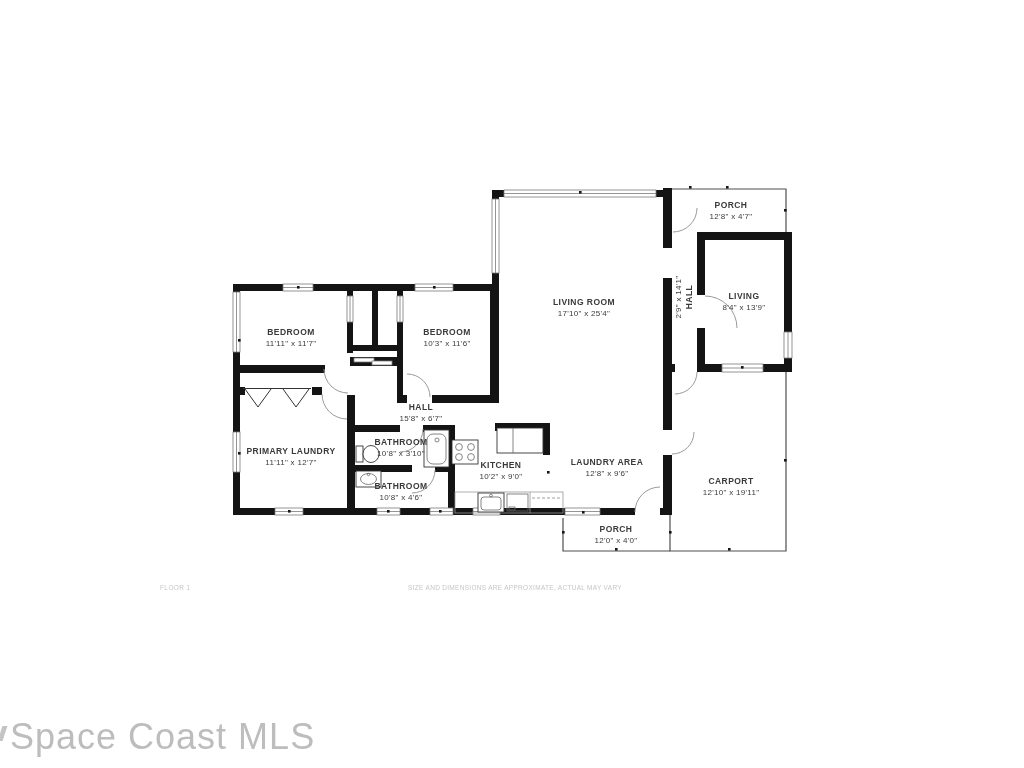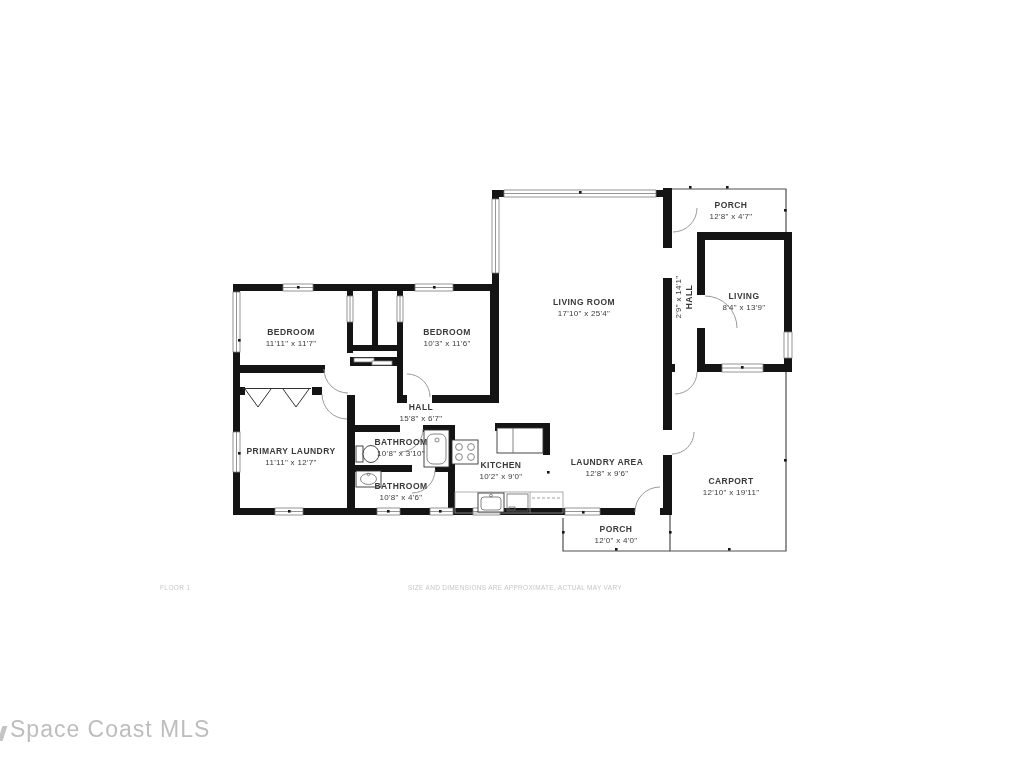--- a/index.html
+++ b/index.html
@@ -19,21 +19,21 @@
   .vv{fill:none;stroke:#333333;stroke-width:1;}
   .lbl{position:absolute;transform:translateX(-50%);text-align:center;color:#3a3a3a;
        white-space:nowrap;line-height:11px;}
   .lbl .nm{display:block;font-size:8.5px;letter-spacing:.45px;font-weight:bold;}
   .lbl .dm{display:block;font-size:8px;letter-spacing:.3px;}
   .rot{transform:translate(-50%,-50%) rotate(-90deg);}
   .footer-floor{position:absolute;left:160px;top:584px;font-size:6.5px;letter-spacing:.4px;
        color:#c6c6c6;}
   .footer-disclaimer{position:absolute;left:515px;top:584px;transform:translateX(-50%);
        font-size:6.5px;letter-spacing:.3px;color:#c6c6c6;white-space:nowrap;}
-  .watermark{position:absolute;left:10px;top:716px;font-size:23px;letter-spacing:1px;
+  .watermark{position:absolute;left:10px;top:716px;font-size:36px;letter-spacing:1px;
        color:#bdbdbd;font-weight:400;}
   .wm-frag{position:absolute;left:0px;top:726px;width:5px;height:15px;background:#c4c4c4;
        transform:skewX(-18deg);}
 </style>
 </head>
 <body>
 
 <div class="canvas">
 
 <svg width="1024" height="768" viewBox="0 0 1024 768">

